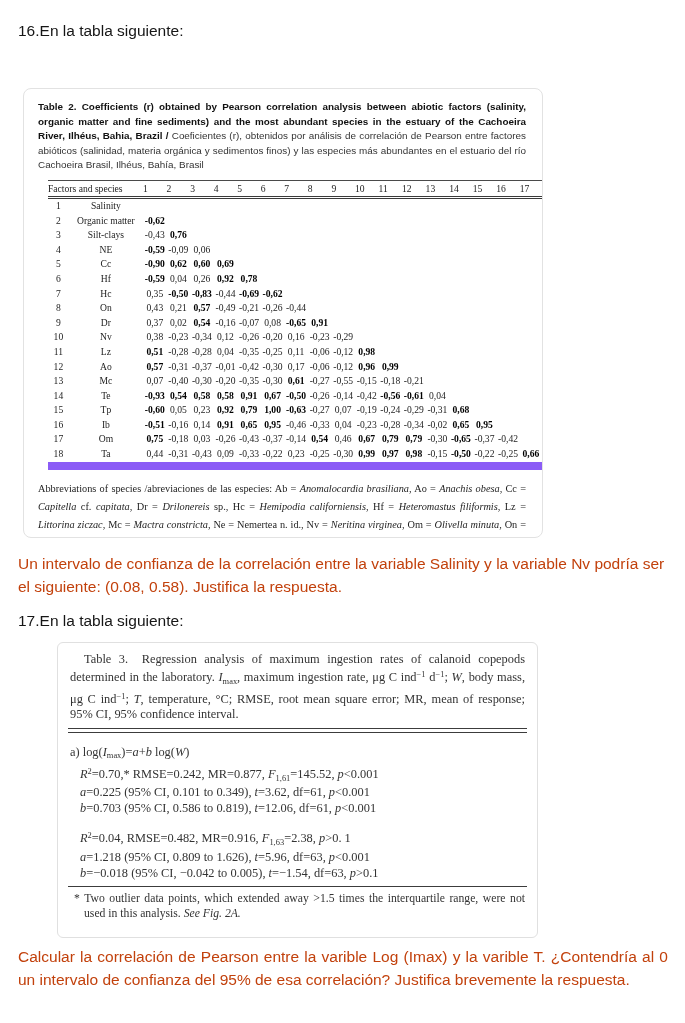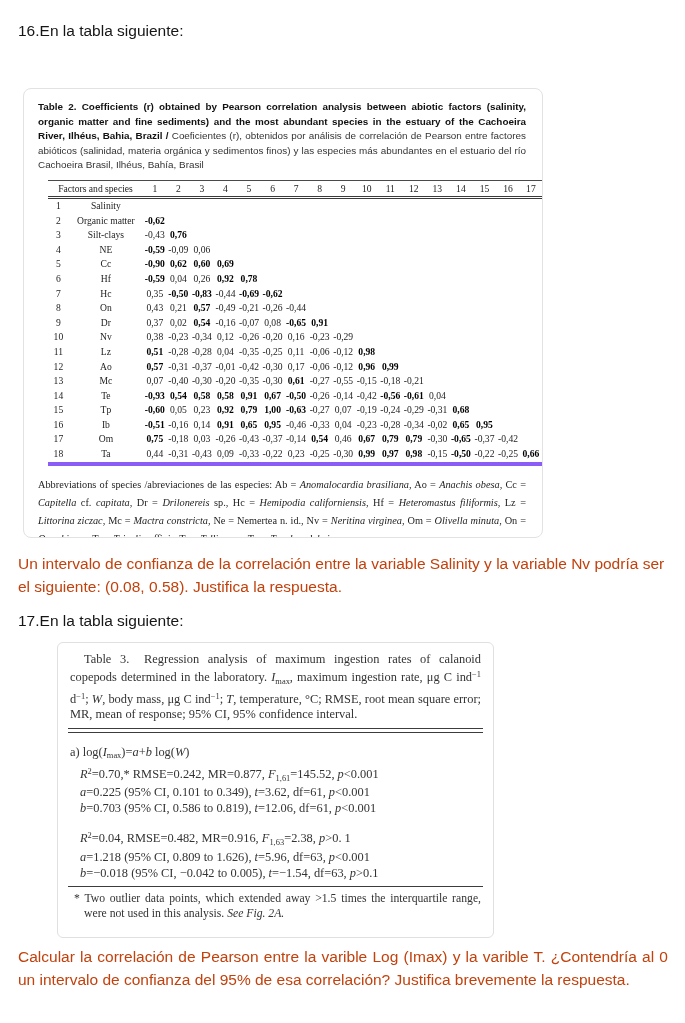--- a/index.html
+++ b/index.html
@@ -22,42 +22,42 @@
     font-size:9.9px;line-height:14.6px;color:#222;
   }
   .t2-caption .cap-b{font-weight:700;color:#111;}
   .t2-caption .cap-r{font-weight:400;color:#333;}
   .corr-wrap{margin:7px 0 0 24px;}
   table.corr{
     border-collapse:collapse;table-layout:fixed;
     font-family:"Liberation Serif",serif;font-size:9.6px;color:#1d1d1d;
   }
   table.corr th{
-    font-weight:400;text-align:center;vertical-align:middle;
+    font-weight:400;text-align:left;vertical-align:middle;
     border-top:1.5px solid #4a4a4a;border-bottom:3px double #3a3a3a;
     padding:2px 0;line-height:11px;
   }
   table.corr td{
     text-align:center;padding:0;height:14.6px;line-height:14.6px;
     white-space:nowrap;overflow:visible;
   }
-  table.corr tbody tr:last-child td{border-bottom:4px solid #8b5cf6;}
+  table.corr tbody tr:last-child td{border-bottom:8px solid #8b5cf6;}
   table.corr .bd{font-weight:700;color:#000;}
   .t2-abbr{
     margin:10px 16px 0 14px;font-family:"Liberation Serif",serif;
     font-size:10.3px;line-height:18px;text-align:justify;color:#1d1d1d;
   }
   .it{font-style:italic;}
   .bd{font-weight:700;}
   .sub{font-size:0.68em;vertical-align:-0.28em;}
   .sup{font-size:0.68em;vertical-align:0.5em;}
 
   
   .t3-box{
-    position:absolute;left:57px;top:642px;width:437px;height:296px;
+    position:absolute;left:57px;top:642px;width:481px;height:296px;
     border:1px solid #e0e0e0;border-radius:6px;box-sizing:border-box;background:#fff;
     font-family:"Liberation Serif",serif;color:#333;overflow:hidden;
   }
   .t3-caption{
     margin:9px 12px 0 12px;font-size:12.4px;line-height:15.1px;
     text-align:justify;text-indent:14px;
   }
   .t3-rule-double{margin:6px 10px 0 10px;height:2.6px;border-top:1.6px solid #3c3c3c;border-bottom:1px solid #3c3c3c;}
   .t3-rule-single{margin:5px 10px 0 10px;border-top:1.4px solid #3c3c3c;}
   .t3-section{margin:12px 10px 0 12px;font-size:12.4px;line-height:15.4px;}

